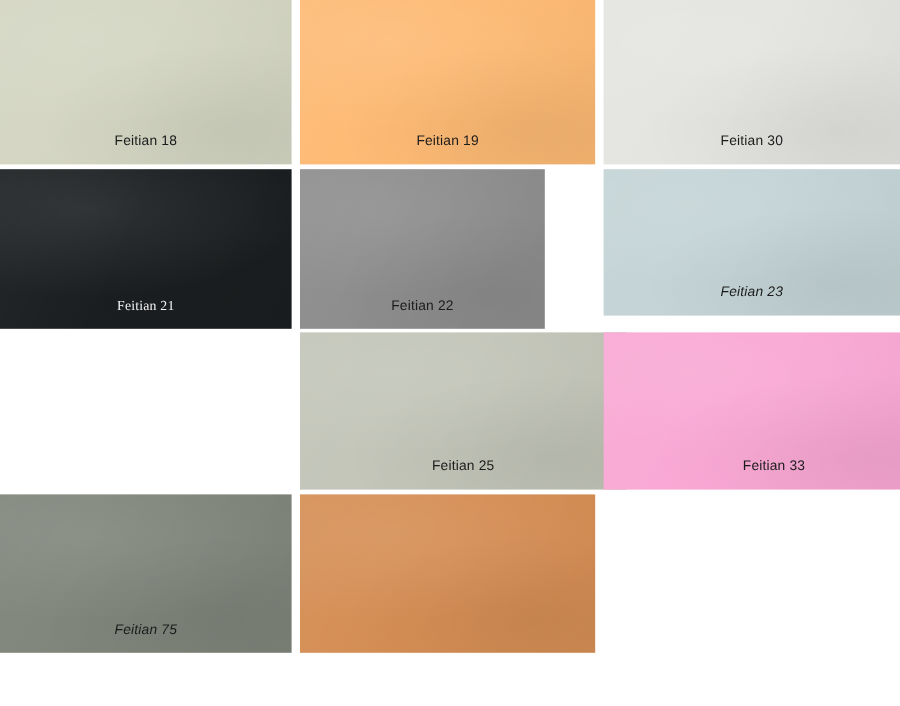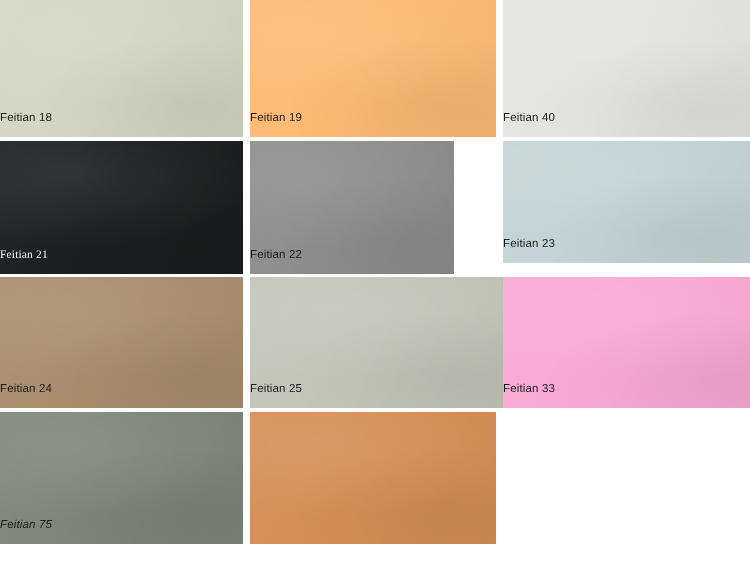--- a/index.html
+++ b/index.html
@@ -37,20 +37,21 @@
       radial-gradient(ellipse 95% 80% at 78% 80%, rgba(0,0,0,0.055), rgba(0,0,0,0) 68%),
       linear-gradient(115deg, rgba(255,255,255,0.045) 0%, rgba(0,0,0,0.0) 45%, rgba(0,0,0,0.035) 100%);
     pointer-events: none;
   }
 
   .swatch-label {
     position: absolute;
     left: 0;
     right: 0;
     bottom: 12px;
+    text-align: center;
     font-size: 11.5px;
     line-height: 14px;
     letter-spacing: 0.15px;
     font-weight: 400;
     color: #1b1b1b;
     white-space: nowrap;
     text-rendering: geometricPrecision;
     margin-top: 40px;
   }
 
@@ -66,37 +67,33 @@
     <div class="swatch" style="left: 0px; top: 0px; width: 243px; height: 137px; background: rgb(212, 214, 195);">
       <div class="swatch-surface"></div>
       <div class="swatch-label">Feitian 18</div>
     </div>
     <div class="swatch" style="left: 250px; top: 0px; width: 246px; height: 137px; background: #fdba74;">
       <div class="swatch-surface"></div>
       <div class="swatch-label">Feitian 19</div>
     </div>
     <div class="swatch" style="left: 503px; top: 0px; width: 247px; height: 137px; background: rgb(228, 228, 225);">
       <div class="swatch-surface"></div>
-      <div class="swatch-label">Feitian 40</div>
+      <div class="swatch-label">Feitian 30</div>
     </div>
     <div class="swatch" style="left: 0px; top: 141px; width: 243px; height: 133px; background: rgb(27, 30, 32);">
       <div class="swatch-surface"></div>
       <div class="swatch-label light-text">Feitian 21</div>
     </div>
     <div class="swatch" style="left: 250px; top: 141px; width: 204px; height: 133px; background: rgb(141, 141, 141);">
       <div class="swatch-surface"></div>
       <div class="swatch-label">Feitian 22</div>
     </div>
-    <div class="swatch" style="left: 503px; top: 141px; width: 247px; height: 122px; background: rgb(196, 212, 214);">
+    <div class="swatch" style="left: 503px; top: 141px; width: 247px; height: 122px; background: rgb(196, 212, 214); font-style: italic;">
       <div class="swatch-surface"></div>
       <div class="swatch-label">Feitian 23</div>
-    </div>
-    <div class="swatch" style="left: 0px; top: 277px; width: 243px; height: 131px; background: rgb(169, 141, 109);">
-      <div class="swatch-surface"></div>
-      <div class="swatch-label">Feitian 24</div>
     </div>
     <div class="swatch" style="left: 250px; top: 277px; width: 272px; height: 131px; background: rgb(194, 197, 184);">
       <div class="swatch-surface"></div>
       <div class="swatch-label">Feitian 25</div>
     </div>
     <div class="swatch" style="left: 503px; top: 277px; width: 284px; height: 131px; background: #f9a8d4; padding-left: 27px;">
       <div class="swatch-surface"></div>
       <div class="swatch-label">Feitian 33</div>
     </div>
     <div class="swatch" style="left: 0px; top: 412px; width: 243px; height: 132px; background: rgb(127, 133, 122); font-style: italic;">

